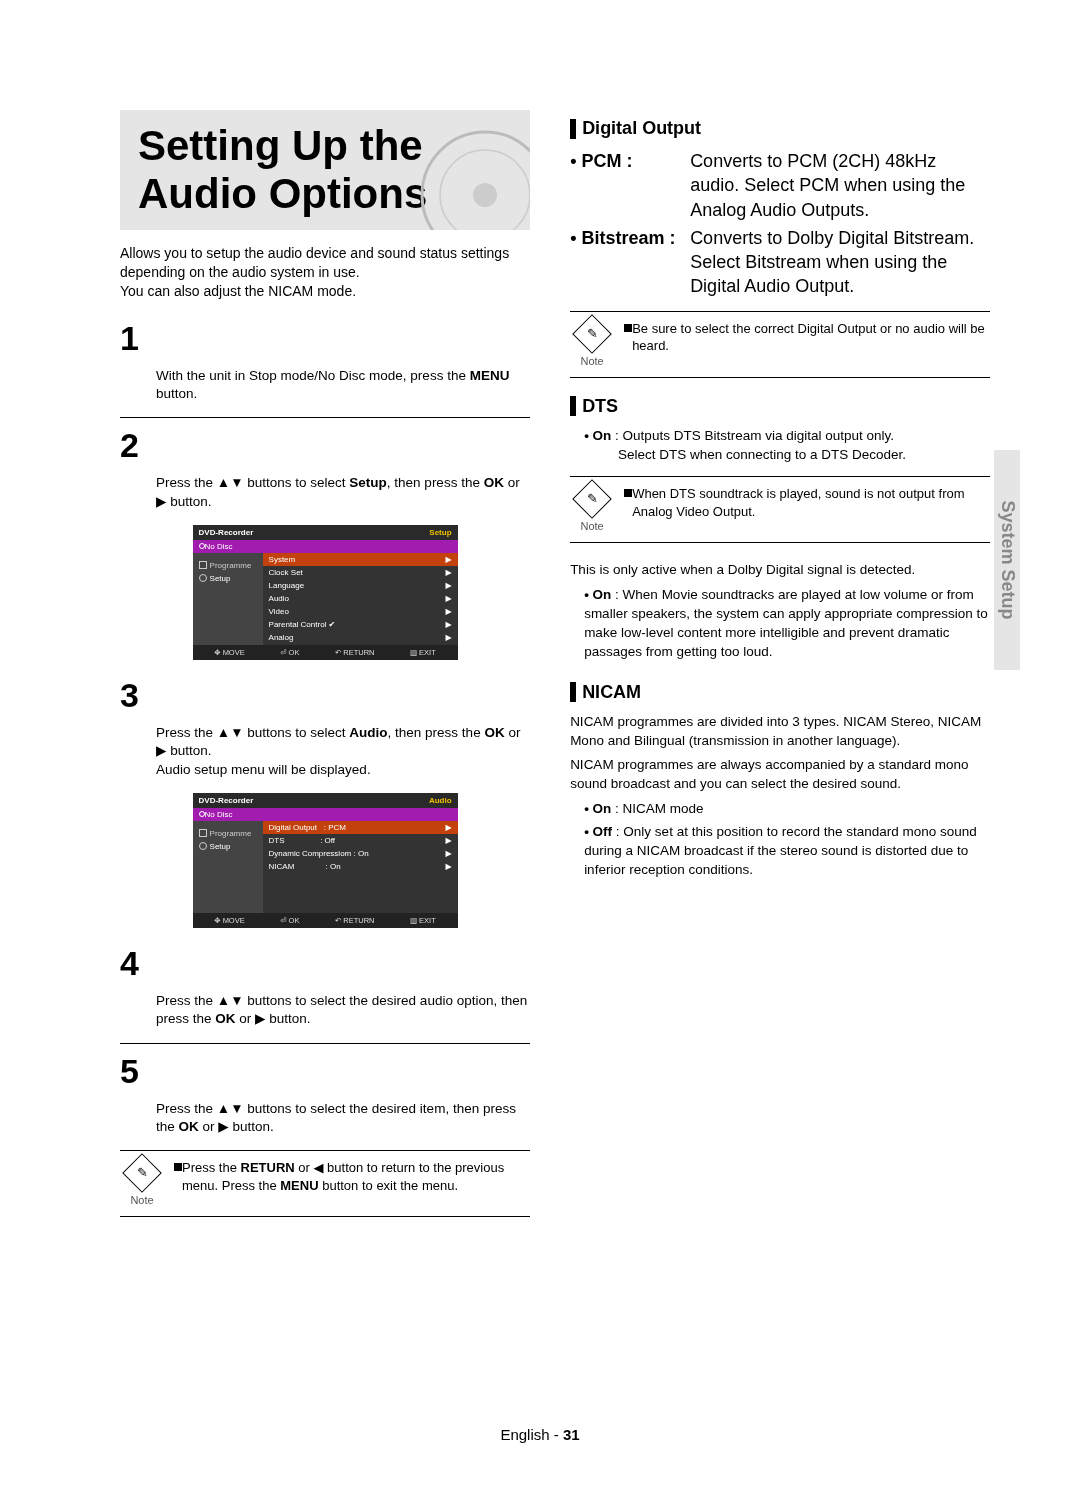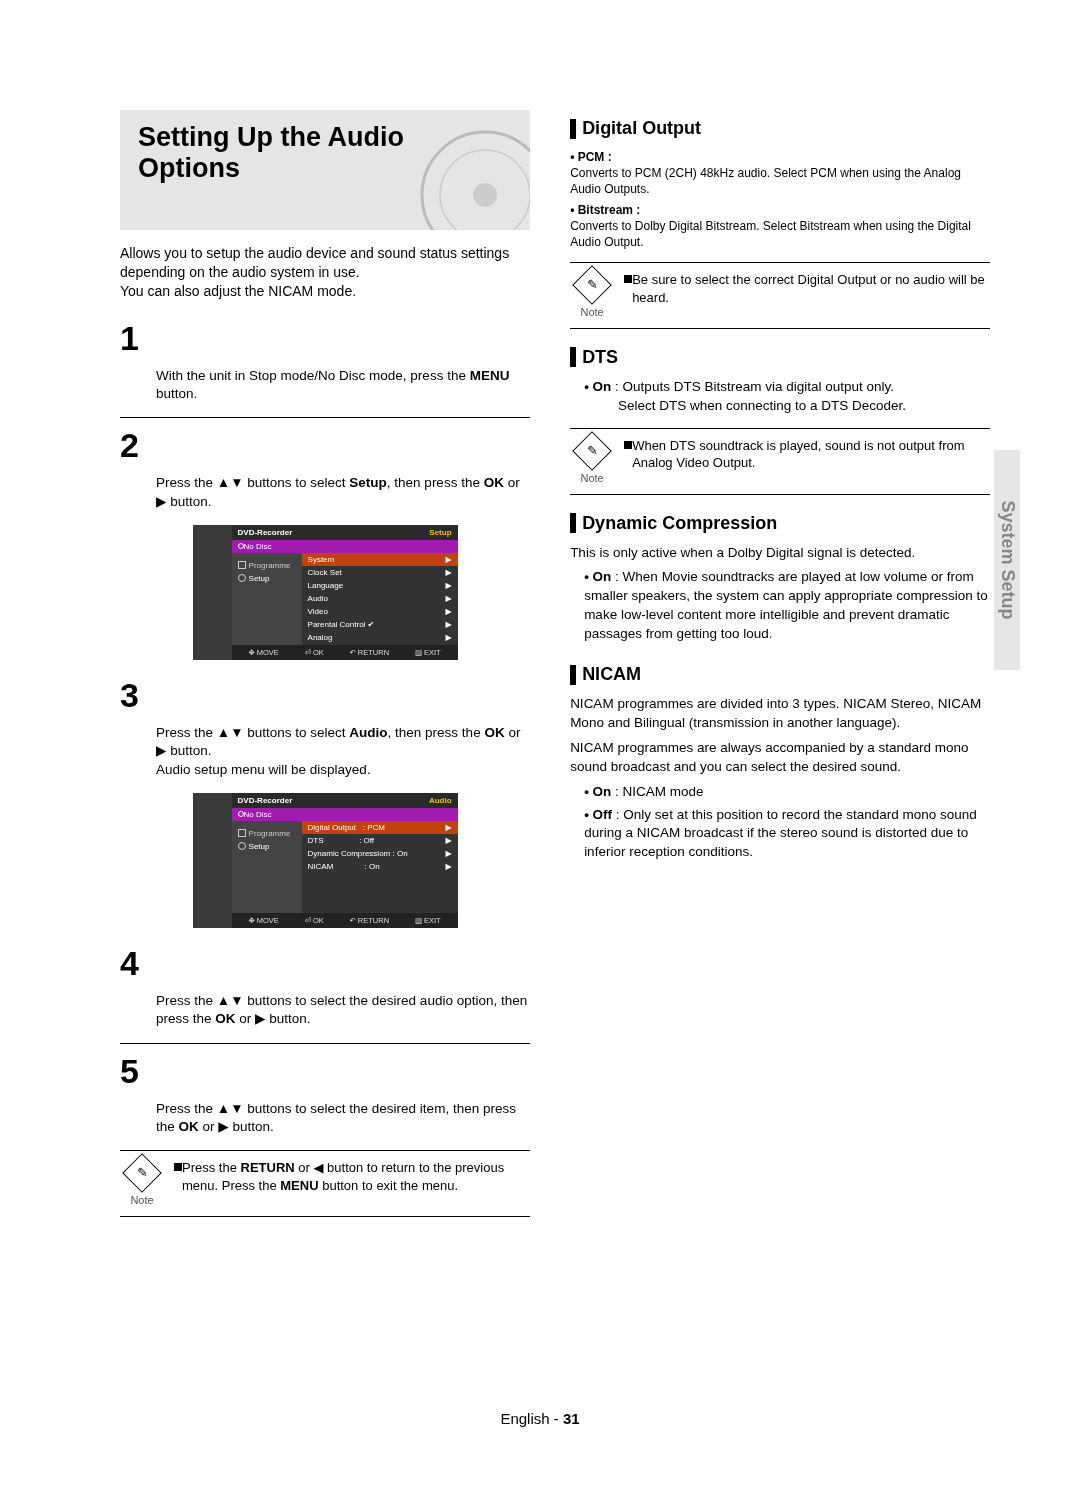--- a/index.html
+++ b/index.html
@@ -1,63 +1,63 @@
 <!DOCTYPE html>
 <html><head>
 <meta charset="utf-8">
 <style>
   * { box-sizing: border-box; margin: 0; padding: 0; }
   body { font-family: Arial, Helvetica, sans-serif; background: #fff; color: #000; width: 1080px; height: 1487px; position: relative; }
   .page { padding: 110px 90px 60px 120px; display: flex; gap: 40px; }
   .col { width: 420px; }
   .col.right { width: 430px; }
   .title-box { background: #e5e5e5; height: 120px; padding: 12px 18px; display: flex; align-items: flex-start; position: relative; overflow: hidden; margin-bottom: 14px;}
-  .title-box h1 { font-size: 27px; font-weight: bold; line-height: 1.15; }
+  .title-box h1 { font-size: 42px; font-weight: bold; line-height: 1.15; }
   .disc-deco { position: absolute; right: -30px; top: 10px; width: 150px; height: 150px; }
   .intro { font-size: 14px; line-height: 1.35; margin-bottom: 22px; }
   .step { display: flex; gap: 8px; margin-bottom: 14px; font-size: 13.5px; line-height: 1.35; }
   .step-num { font-size: 34px; font-weight: bold; width: 28px; flex-shrink: 0; line-height: 1; margin-top:-2px;}
   .step-body { padding-top: 4px; flex: 1; margin-top: 40px; }
   .b { font-weight: bold; }
   .arrow { display:inline-block; vertical-align: middle; }
   hr.sep { border: none; border-top: 1px solid #000; margin: 4px 0 12px 0; }
-  .osd { width: 265px; margin: 8px auto 20px auto; background: #3a3a3a; color: #fff; font-size: 8px; font-family: Arial, sans-serif; padding-left: 39px; }
+  .osd { width: 265px; margin: 8px auto 20px auto; background: #3a3a3a; color: #fff; font-size: 8px; font-family: Arial, sans-serif; }
   .osd-header { background: #2a2a2a; display:flex; justify-content: space-between; padding: 3px 6px; font-weight:bold; }
   .osd-status { background:#a21caf; padding:2px 6px; display:flex; align-items:center; }
   .osd-status .dot { width:6px; height:6px; border:1px solid #fff; border-radius:50%; }
   .osd-body { display:flex; min-height:92px; }
   .osd-left { width:70px; background:#444; padding:6px 4px; }
   .osd-left .item { padding:2px 2px; display:flex; align-items:center; gap:3px; color:#ccc;}
   .osd-left .item.sel { color:#fff; }
   .gear { width:8px; height:8px; border:1px solid #ccc; border-radius:50%; display:inline-block;}
   .film { width:8px; height:8px; border:1px solid #ccc; display:inline-block;}
   .osd-right { flex:1; background:#333; }
   .osd-row { display:flex; justify-content:space-between; align-items:center; padding:2px 6px; border-bottom:0px solid #444;}
   .osd-row.hl { background:#c2410c; }
   .osd-tri { font-size:8px; }
   .osd-footer { background:#222; padding:3px 4px; display:flex; justify-content:space-around; font-size:7.5px; color:#ddd;}
   .osd-footer span { display:flex; align-items:center; gap:2px;}
   .bullet-bar { display:inline-block; width:6px; height:20px; background:#000; margin-right:6px; vertical-align:middle;}
   h2.sub { font-size:18px; font-weight:bold; margin: 8px 0 10px 0; display:flex; align-items:center;}
-  .def-row { display:flex; font-size:12px; line-height:1.35; margin-bottom:4px;flex-direction:column; }
+  .def-row { display:flex; font-size:18px; line-height:1.35; margin-bottom:4px; }
   .def-label { width:120px; flex-shrink:0; }
   .def-body { flex:1; }
   .note-box { border-top:1px solid #000; border-bottom:1px solid #000; padding:8px 0; margin:12px 0 18px 0; display:flex; gap:10px; font-size:13px; line-height:1.35;}
   .note-icon-col { width:44px; flex-shrink:0; text-align:center;}
   .note-icon { width:28px; height:28px; transform:rotate(45deg); border:1.5px solid #000; display:inline-flex; align-items:center; justify-content:center; font-size:10px;}
   .note-icon span { transform:rotate(-45deg); font-size:13px;}
   .note-label { font-size:11px; color:#555; margin-top:6px;}
   .note-body { flex:1; display:flex; }
   .note-sq { width:8px; height:8px; background:#000; flex-shrink:0; margin-top:4px;}
   .para { font-size:13.5px; line-height:1.4; margin-bottom:6px;}
   .bul { font-size:13.5px; line-height:1.4; margin-bottom:4px; display:flex;}
   .bul .dot { width:14px; flex-shrink:0;}
   .side-tab { position:absolute; right:60px; top:450px; width:26px; height:220px; background:#e5e5e5;}
   .side-tab .txt { position:absolute; top:110px; left:13px; transform:translate(-50%,-50%) rotate(90deg); white-space:nowrap; font-size:18px; font-weight:bold; color:#888;}
-  .footer { position:absolute; bottom:60px; width:100%; text-align:center; font-size:15px;}
+  .footer { position:absolute; bottom:44px; width:100%; text-align:center; font-size:15px;}
   .footer .b { font-weight:bold;}
 </style>
 </head>
 <body>
 
 <div class="page">
 
   <div class="col">
     <div class="title-box">
       <h1>Setting Up the Audio Options</h1>
@@ -271,24 +271,20 @@
             <span>✎</span>
           </div>
         <div class="note-label">Note</div>
       </div>
       <div class="note-body">
         <div class="note-sq"></div>
         <div>When DTS soundtrack is played, sound is not output from Analog Video Output.</div>
       </div>
     </div>
 
-    <h2 class="sub">
-        <span class="bullet-bar"></span>
-        <span>Dynamic Compression</span>
-      </h2>
     <p class="para">This is only active when a Dolby Digital signal is detected.</p>
     <div class="bul">
         <div class="dot"></div>
         <div><span class="b">• On</span> : When Movie soundtracks are played at low volume or from smaller speakers, the system can apply appropriate compression to make low-level content more intelligible and prevent dramatic passages from getting too loud.</div>
       </div>
 
     <h2 class="sub" style="margin-top:20px">
         <span class="bullet-bar"></span>
         <span>NICAM</span>
       </h2>

